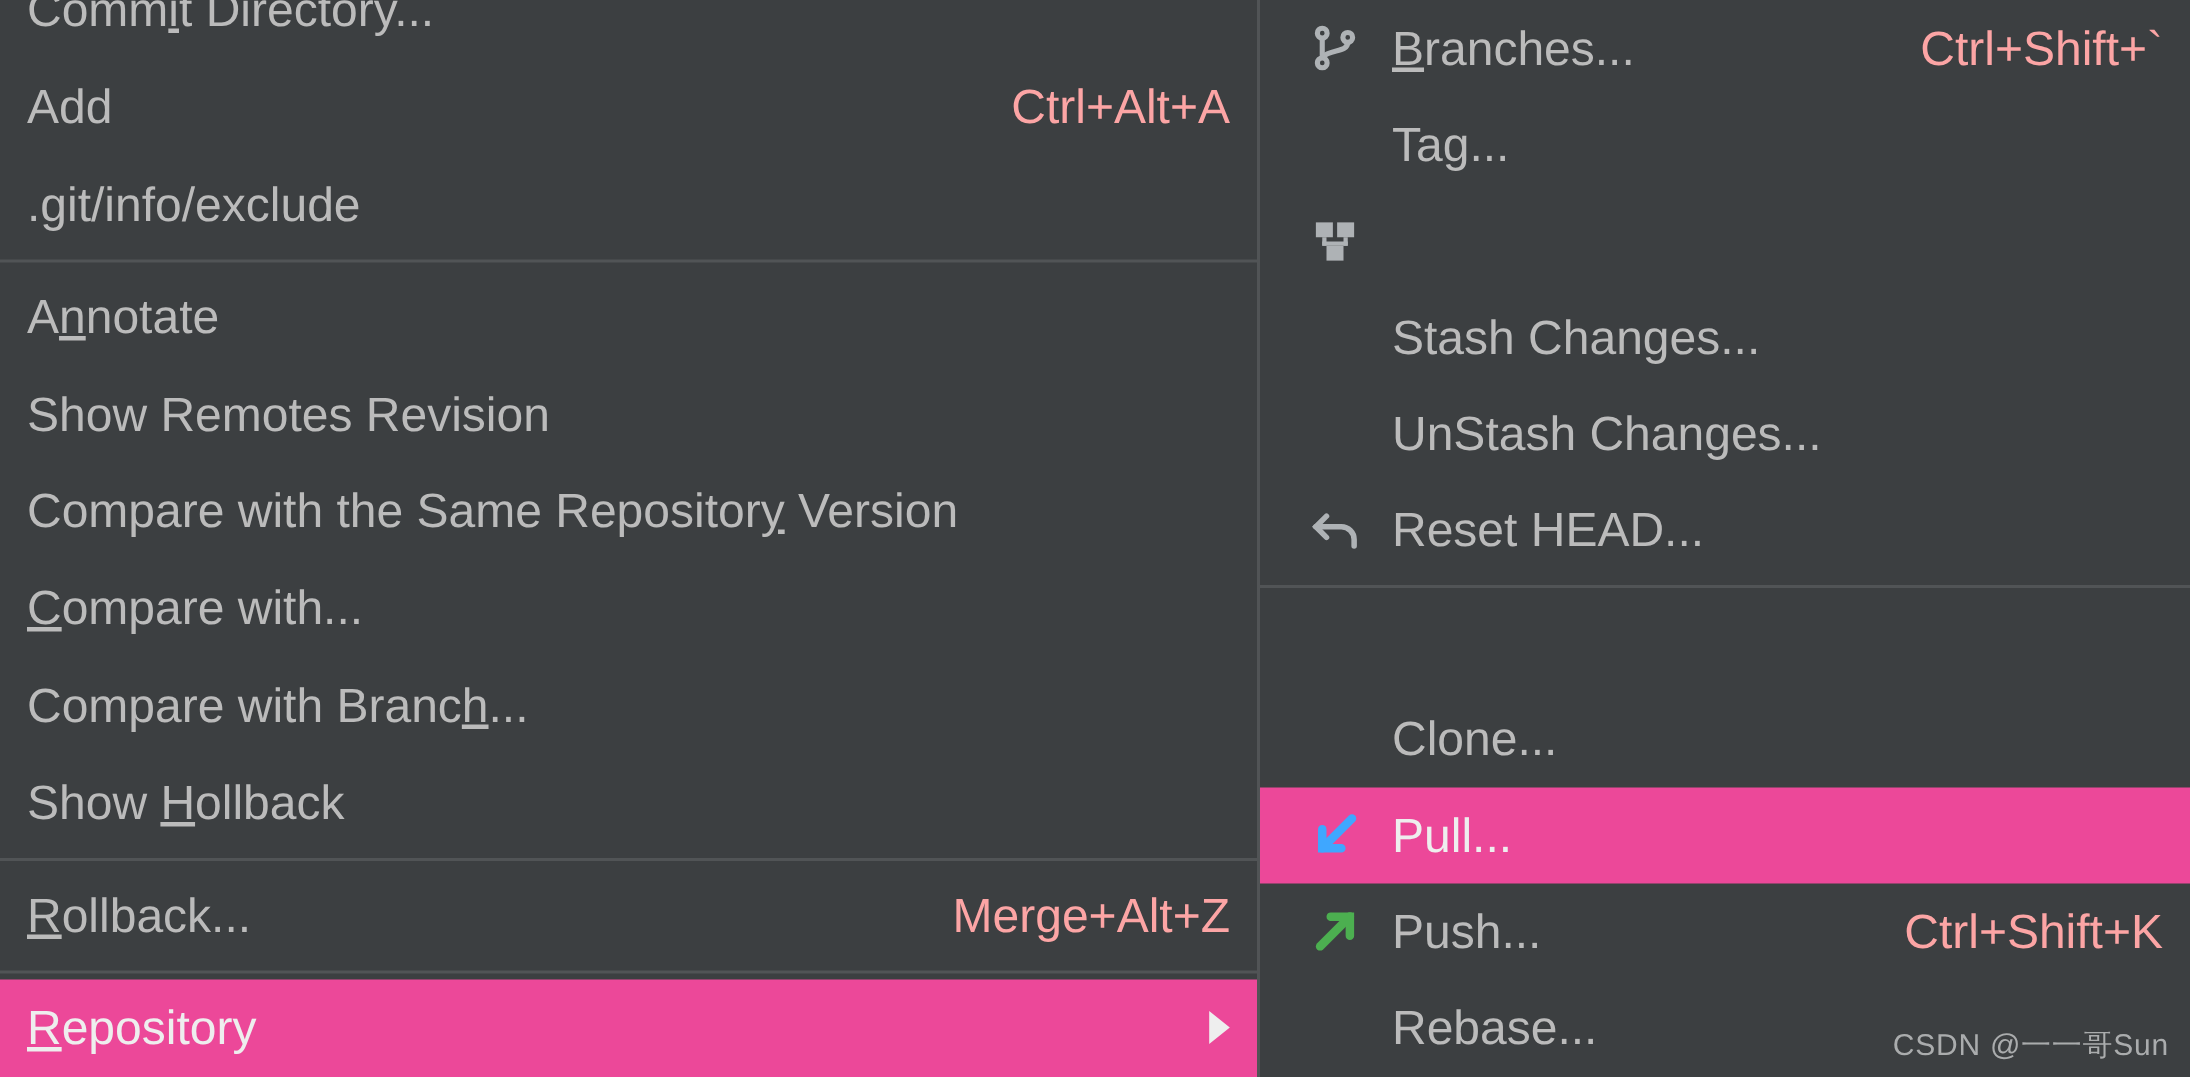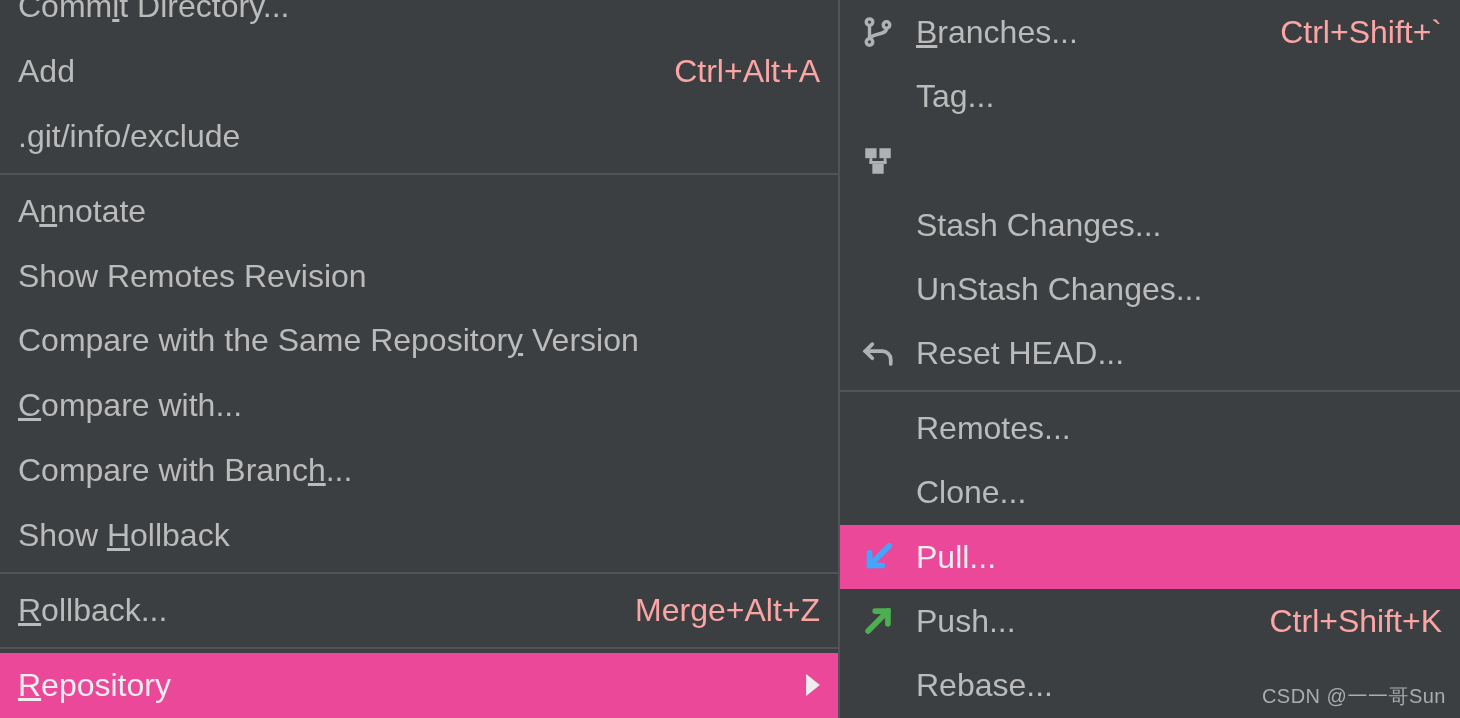--- a/index.html
+++ b/index.html
@@ -32,21 +32,21 @@
   .item {
     display: flex;
     align-items: center;
     height: 65px;
     font-size: 32px;
     font-weight: 300;
     padding: 0 18px 0 18px;
     position: relative;
   }
   .right .item {
-    padding-left: 0;
+    padding-left: 12px;
   }
   .icon-slot {
     width: 76px;
     height: 100%;
     display: flex;
     align-items: center;
     justify-content: center;
     flex-shrink: 0;
   }
   .right .icon-slot { width: 76px; }
@@ -177,21 +177,20 @@
           <svg viewBox="0 0 24 24" fill="none" stroke="#aeb2b5" stroke-width="2.6" stroke-linecap="round">
             <path d="M8 5 L3 10 L8 15"></path>
             <path d="M3 10 H15 a6 6 0 0 1 6 6 v3"></path>
           </svg>
         </span>
         <span class="label"><span>Reset HEAD...</span></span>
       </div>
       <div class="sep"></div>
       <div class="item">
         <span class="icon-slot"></span>
-        <span class="label"><span>Remotes...</span></span>
       </div>
       <div class="item">
         <span class="icon-slot"></span>
         <span class="label"><span>Clone...</span></span>
       </div>
       <div class="item selected">
         <span class="icon-slot">
           <svg viewBox="0 0 24 24" fill="none" stroke="#3fa7ff" stroke-width="4" stroke-linecap="round">
             <path d="M20 4 L6 18"></path>
             <path d="M6 9 V18 H15"></path>

